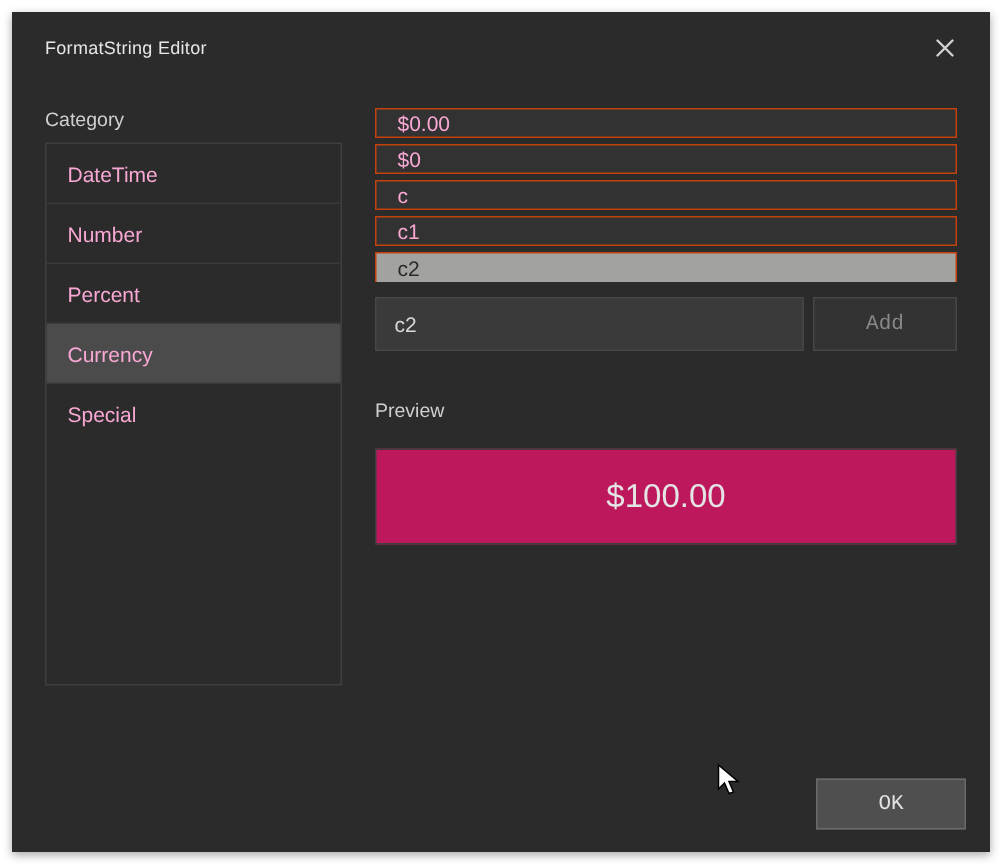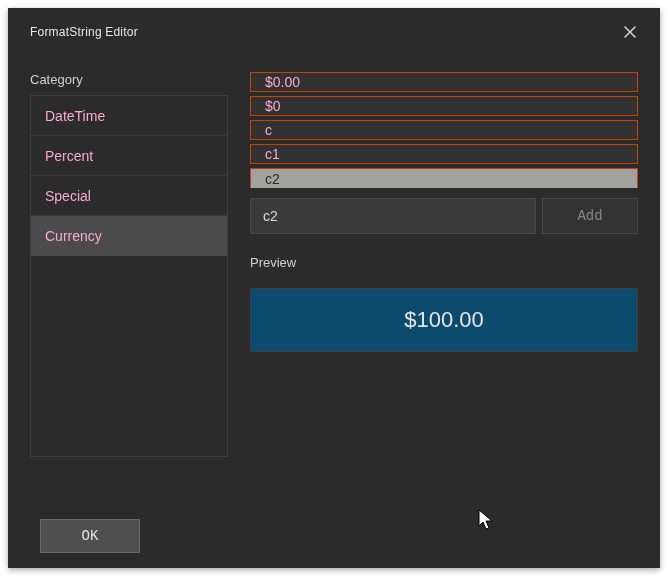--- a/index.html
+++ b/index.html
@@ -78,26 +78,26 @@
       cursor: pointer;
       font-family: Liberation Mono, monospace;
     }
     .btn.add { width: 96px; }
     .preview-box {
       margin-top: 10px;
       border: 1px solid #3f3f3f;
       height: 64px;
       display: flex; align-items: center; justify-content: center;
       font-size: 22px; color: #e4e4e4;
-      background: #0c4a6e;
+      background: #be185d;
     }
     .footer {
       height: 64px;
-      display: flex; align-items: center;
-      gap: 14px; padding: 0 32px;
+      display: flex; justify-content: flex-end; align-items: center;
+      gap: 14px; padding: 0 16px;
     }
     .btn.primary, .btn.secondary {
       width: 100px; height: 34px;
       color: #e2e2e2;
       background: #3c3c3c;
     }
     .btn.primary { background: #4f4f4f; border: 1px solid #6a6a6a; }
     .cursor {
       position: absolute;
       left: 476px; top: 508px;
@@ -115,40 +115,41 @@
           <path d="M1 1 L11 11 M11 1 L1 11" stroke="#d0d0d0" stroke-width="1.6" stroke-linecap="round"></path>
         </svg>
     </div>
   </div>
 
   <div class="content">
     <div class="col left">
       <div class="section-label">Category</div>
       <div class="listbox">
         <div class="item">DateTime</div>
+        <div class="item">Number</div>
         <div class="item">Percent</div>
+        <div class="item selected-cat">Currency</div>
         <div class="item">Special</div>
-        <div class="item selected-cat">Currency</div>
       </div>
     </div>
 
     <div class="col right">
       <div class="listbox types-list">
         <div class="item">$0.00</div>
         <div class="item">$0</div>
         <div class="item">c</div>
         <div class="item">c1</div>
         <div class="item selected-type">c2</div>
       </div>
       <div class="addrow">
         <input class="input" value="c2" style="">
         <div class="btn add">Add</div>
       </div>
 
-      <div class="section-label" style="margin-top:21px">Preview</div>
+      <div class="section-label" style="margin-top:32px">Preview</div>
       <div class="preview-box">
         <span>$100.00</span>
       </div>
     </div>
   </div>
 
   <div class="footer">
     <div class="btn primary">OK</div>
   </div>
 </div>

